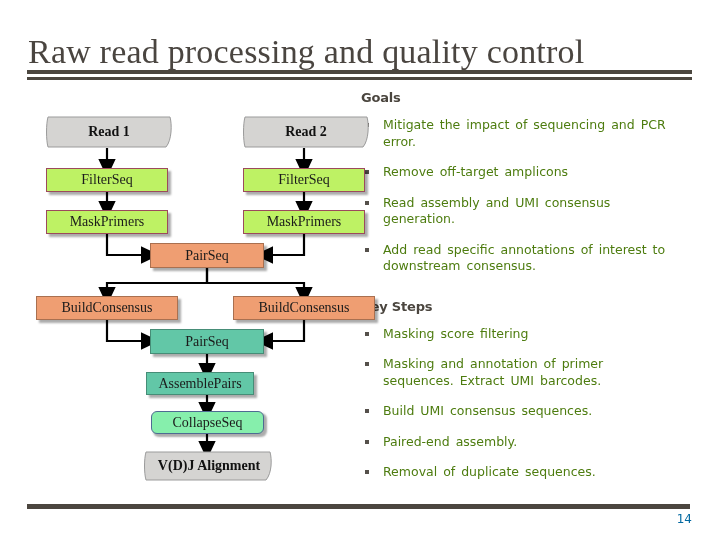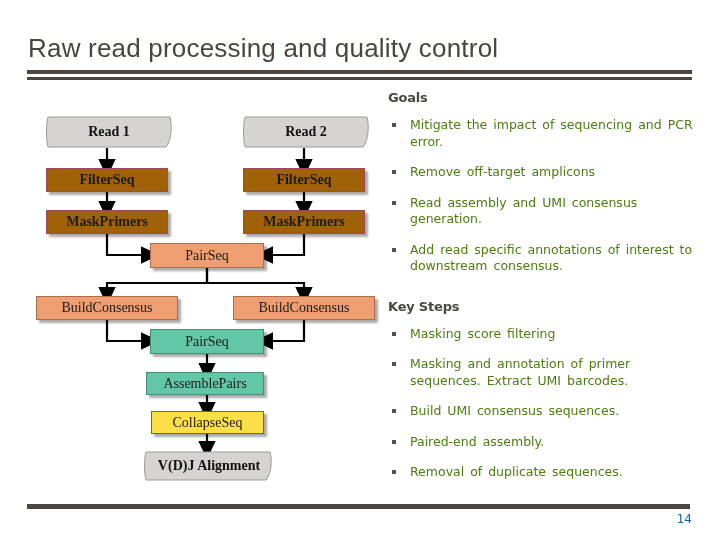--- a/index.html
+++ b/index.html
@@ -13,22 +13,22 @@
     position: relative;
     overflow: hidden;
     font-family: "DejaVu Sans", sans-serif;
   }
 
   
   .slide-title {
     position: absolute;
     left: 28px;
     top: 33px;
-    font-family: Liberation Sans, sans-serif;
-    font-size: 26px;
+    font-family: Liberation Serif, serif;
+    font-size: 34px;
     color: #4a4540;
     letter-spacing: 0.2px;
     white-space: nowrap;
     text-align: right;
   }
   .title-rule-thick {
     position: absolute;
     left: 27px;
     top: 70px;
     width: 665px;
@@ -77,24 +77,24 @@
     align-items: center;
     justify-content: center;
     font-family: "Liberation Serif", "DejaVu Serif", serif;
     color: #1b1b1b;
     font-size: 14px;
     line-height: 1;
     border: 1px solid #7d5d52;
     box-shadow: 2.5px 2.5px 2px rgba(0,0,0,0.33);
     z-index: 3;
   }
-  .fc-node.pink   { background: #a16207; border-color: #9c4a5c; font-weight: bold; }
+  .fc-node.pink   { background: #bef264; border-color: #9c4a5c; }
   .fc-node.orange { background: #ef9e72; border-color: #a97050; }
   .fc-node.green  { background: #62c7a7; border-color: #468d77; }
-  .fc-node.blue   { background: #fde047; border-color: #4e6b92; }
+  .fc-node.blue   { background: #86efac; border-color: #4e6b92; border-radius: 6px; }
 
   
   .doc-wrap {
     position: absolute;
     z-index: 3;
   }
   .doc-wrap svg { display: block; }
   .doc-label {
     position: absolute;
     left: 0; top: 0;
@@ -112,21 +112,21 @@
   #connectors {
     position: absolute;
     left: 0; top: 0;
     width: 375px; height: 390px;
     z-index: 1;
   }
 
   
   #right-col {
     position: absolute;
-    left: 388px;
+    left: 361px;
     top: 90px;
     width: 312px;
   }
   .sec-head {
     font-family: "DejaVu Sans", sans-serif;
     font-weight: bold;
     font-size: 13px;
     color: #4b463f;
     letter-spacing: -0.2px;
     margin: 0 0 12px 0;
@@ -238,21 +238,21 @@
     <span>BuildConsensus</span>
   </div>
   <div class="fc-node orange" style="left:221px; top:196px; width:142px; height:24px;">
     <span>BuildConsensus</span>
   </div>
 
   <div class="fc-node green" style="left:138px; top:229px; width:114px; height:25px;">
     <span>PairSeq</span>
   </div>
 
-  <div class="fc-node green" style="left:134px; top:272px; width:118px; height:23px;">
+  <div class="fc-node green" style="left:134px; top:272px; width:108px; height:23px;">
     <span>AssemblePairs</span>
   </div>
 
   <div class="fc-node blue" style="left:139px; top:311px; width:113px; height:23px;">
     <span>CollapseSeq</span>
   </div>
 
   <div class="doc-wrap" style="left:128px; top:350px; width:138px; height:32px;">
     <svg width="138" height="32" viewBox="0 0 138 32">
       <path d="M6,2 C4,9 4,23 6,30 L126,30 C132,23 132,9 130,2 Z" fill="#d5d4d2" stroke="#9b9b9b" stroke-width="1"></path>

